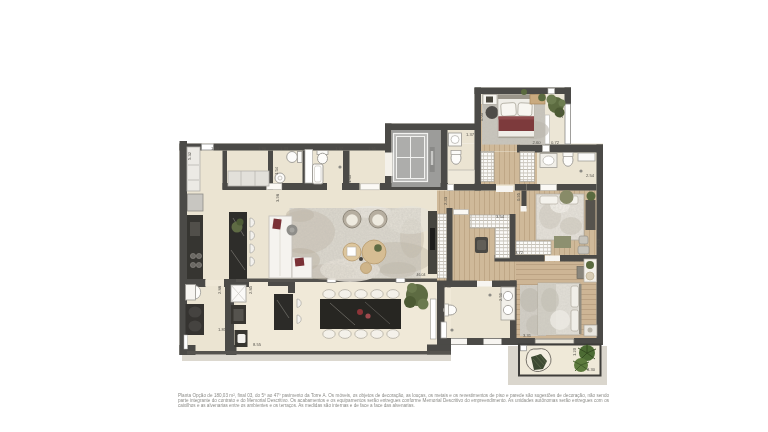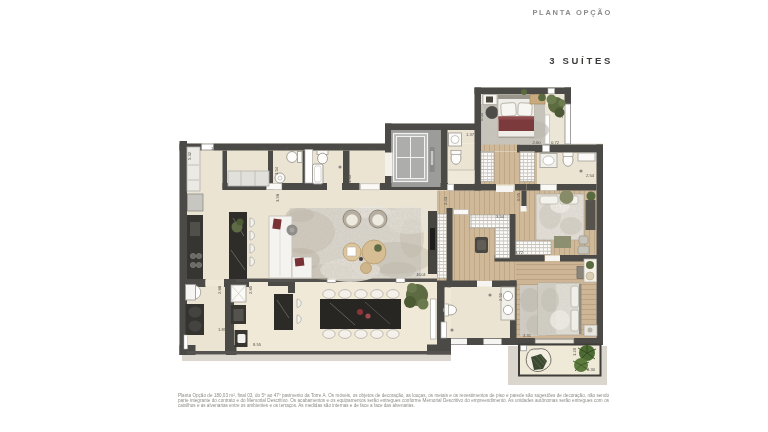--- a/index.html
+++ b/index.html
@@ -11,22 +11,20 @@
       font-size:30px;color:#9b9c9a;font-weight:normal;letter-spacing:2px;}
   .t2 sup{font-size:13.5px;vertical-align:10px;letter-spacing:0;}
   .t3{position:absolute;top:55px;left:0;width:613px;text-align:right;
       font-size:9.5px;letter-spacing:2.7px;color:#3b3b39;font-weight:bold;}
   .foot{position:absolute;top:394px;left:178px;width:431px;
         font-size:4.6px;line-height:4.9px;color:#8b8b87;text-align:justify;}
 </style>
 </head>
 <body>
 <div id="page">
-  <div class="t1">PLANTA OPÇÃO</div>
-  <div class="t3">3 SUÍTES</div>
   <svg id="plan" width="768" height="432" viewBox="0 0 768 432" style="position:absolute;left:0;top:0">
   <defs>
     <filter id="noise" x="0%" y="0%" width="100%" height="100%">
       <feTurbulence type="fractalNoise" baseFrequency="0.55" numOctaves="2" seed="7" result="n"></feTurbulence>
       <feColorMatrix in="n" type="matrix" values="0 0 0 0 0.52  0 0 0 0 0.50  0 0 0 0 0.46  0 0 0 0.9 0"></feColorMatrix>
       <feComposite operator="in" in2="SourceGraphic"></feComposite>
     </filter>
     <pattern id="wd" width="5" height="5" patternUnits="userSpaceOnUse">
       <rect width="5" height="5" fill="#cfb999"></rect>
       <rect x="4" width="1" height="5" fill="#bfa786"></rect>

